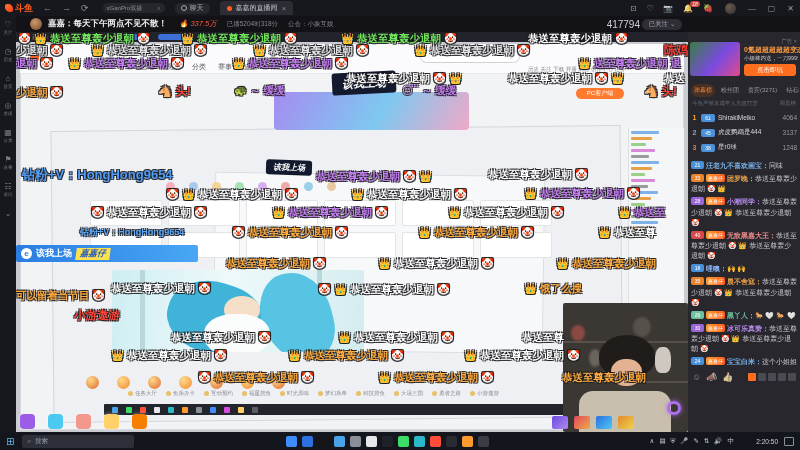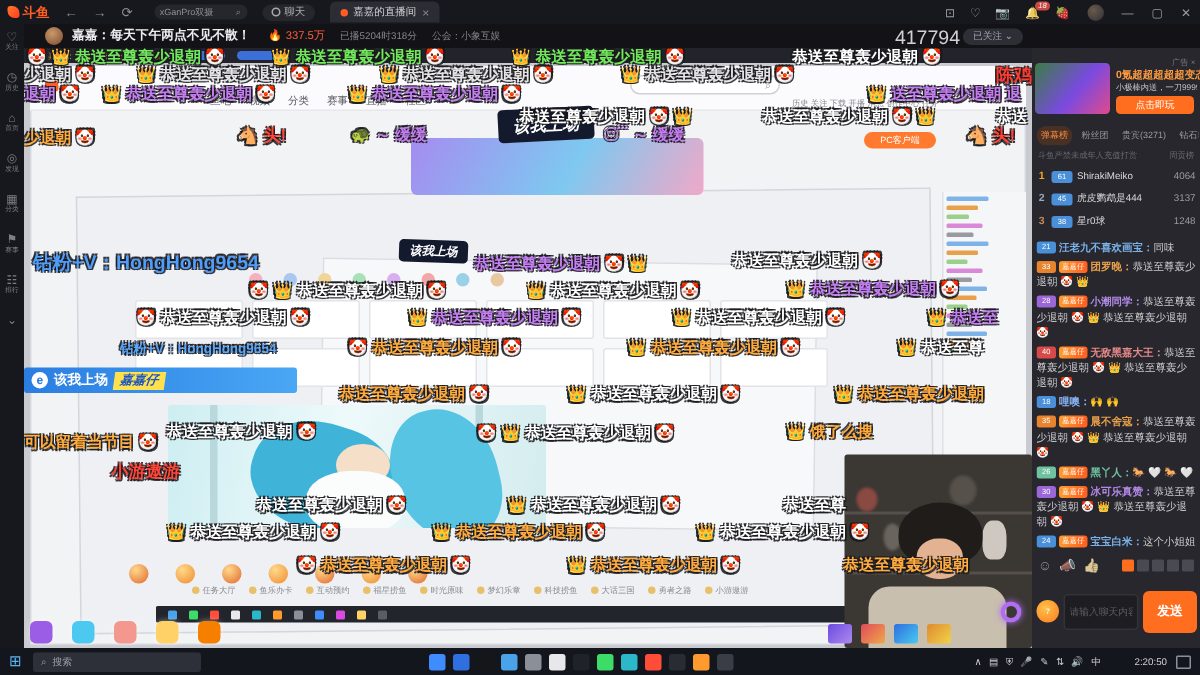--- a/index.html
+++ b/index.html
@@ -20,23 +20,23 @@
   .tspace{flex:1;}
   .t-ico{position:relative;color:#9b9ca3;font-size:8px;margin:0 5px;filter:grayscale(35%);}
   .t-badge{position:absolute;top:-3px;right:-6px;background:#ff3b30;color:#fff;font-size:5px;border-radius:4px;padding:0 2px;line-height:6px;}
   .t-avatar{width:11px;height:11px;border-radius:50%;background:radial-gradient(circle at 35% 35%,#6a5a4a,#2e2f36);margin:0 6px;}
   .winctl{color:#9b9ca3;font-size:8px;margin:0 6px;}
 
   
   .infobar{position:absolute;left:16px;top:16px;width:784px;height:16px;background:#131317;display:flex;align-items:center;z-index:55;}
   .s-avatar{width:12px;height:12px;border-radius:50%;background:radial-gradient(circle at 40% 35%,#c89a6a,#7a4a2e);margin-left:14px;}
   .s-name{color:#ececf0;font-size:8.5px;font-weight:bold;margin-left:6px;white-space:nowrap;}
-  .s-hot{color:#ff5a3c;font-size:7.5px;margin-left:12px;white-space:nowrap;}
+  .s-hot{color:#ff5a3c;font-size:7.5px;margin-left:12px;white-space:nowrap;font-style:italic;}
   .s-meta{color:#84848c;font-size:6.5px;margin-left:10px;white-space:nowrap;}
-  .s-viewers{position:absolute;right:160px;color:#d0d0d6;font-size:13px;}
+  .s-viewers{position:absolute;right:160px;color:#d0d0d6;font-size:10px;}
   .s-follow{position:absolute;right:118px;width:40px;height:11px;background:#2e2f36;border-radius:6px;color:#a0a0a8;font-size:6.5px;display:flex;align-items:center;justify-content:center;}
 
   
   .sidebar{position:absolute;left:0;top:16px;width:16px;height:416px;background:#17181d;z-index:56;display:flex;flex-direction:column;align-items:center;padding-top:4px;}
   .sb-item{display:flex;flex-direction:column;align-items:center;margin-bottom:12px;color:#7d7e86;}
   .sb-ico{font-size:8px;line-height:9px;}
   .sb-lbl{font-size:5px;line-height:6px;transform:scale(.9);}
 
   
   .video{position:absolute;left:16px;top:32px;width:672px;height:400px;background:#c9cbd0;overflow:hidden;z-index:10;}
@@ -578,25 +578,20 @@
           <i class="ct-ico" style="font-style:normal">👍</i>
         </span>
       <span class="ct-squares">
         <i class="sel"></i>
           <i></i>
           <i></i>
           <i></i>
           <i></i>
       </span>
     </div>
-    <div class="cinput">
-      <span class="medal">7</span>
-      <input class="cfield" placeholder="请输入聊天内容" style="">
-      <span class="sendbtn">发送</span>
-    </div>
   </div>
 
   <div class="taskbar">
     <span class="startbtn">⊞</span>
     <div class="tb-search">
       <span>⌕</span>
       <span>搜索</span>
     </div>
     <div class="tb-apps">
 

